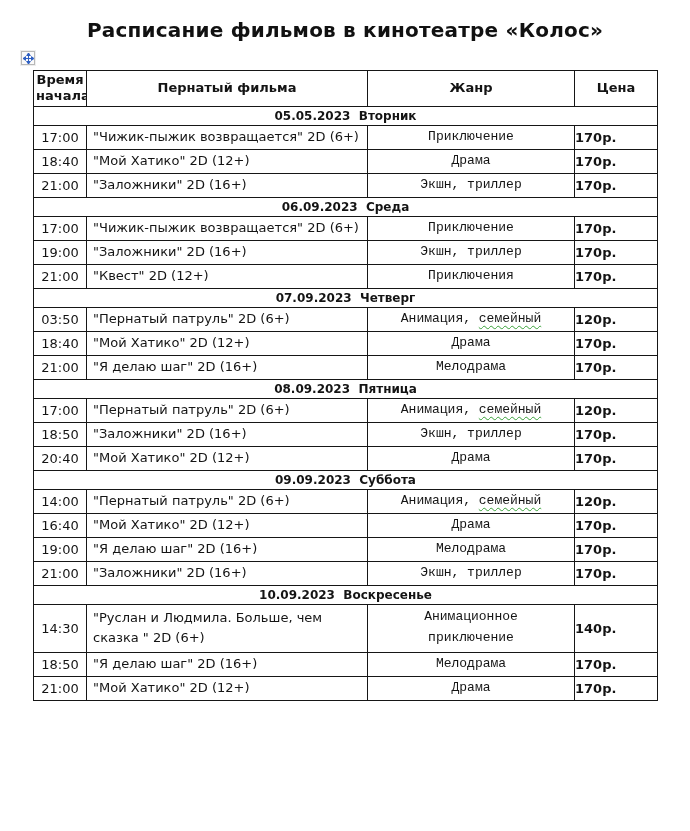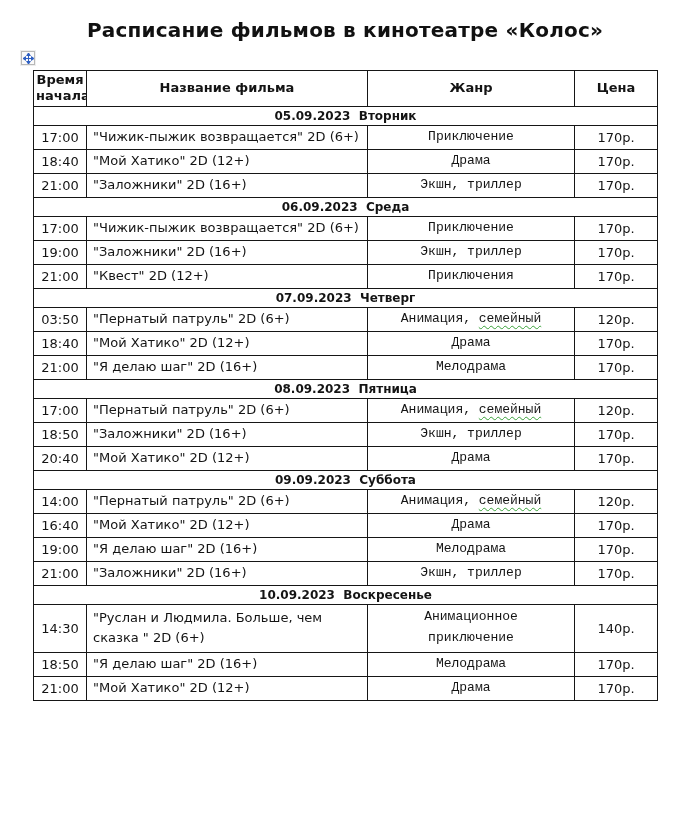--- a/index.html
+++ b/index.html
@@ -72,21 +72,21 @@
     font-weight: 700;
     font-size: 12px;
     white-space: pre;
     padding: 1px 0;
   }
   .data-row td { height: 24px; }
   .data-row.tall td { height: 48px; }
   .c-time  { text-align: center; }
   .c-title { text-align: left; padding-left: 6px; padding-right: 4px; line-height: 1.55; }
   .c-genre { text-align: center; line-height: 1.6; font-family: Liberation Mono, monospace; }
-  .c-price { text-align: center; }
+  .c-price { text-align: left; font-weight: bold; }
   .wavy {
     text-decoration-line: underline;
     text-decoration-style: wavy;
     text-decoration-color: #3aa13a;
     text-decoration-thickness: 1px;
     text-underline-offset: 3px;
   }
 </style>
 </head>
 <body>
@@ -113,27 +113,27 @@
   <table class="schedule">
     <colgroup>
       <col style="width:53px">
         <col style="width:281px">
         <col style="width:207px">
         <col style="width:83px">
     </colgroup>
     <tbody>
         <tr>
       <th>Время начала</th>
-      <th>Название фильма</th>
+      <th>Пернатый фильма</th>
       <th>Жанр</th>
       <th>Цена</th>
     </tr>
 
     <tr class="day-row">
-      <td colspan="4">05.09.2023  Вторник</td>
+      <td colspan="4">05.05.2023  Вторник</td>
     </tr>
     <tr class="data-row">
       <td class="c-time">17:00</td>
       <td class="c-title">"Чижик-пыжик возвращается" 2D (6+)</td>
       <td class="c-genre">Приключение</td>
       <td class="c-price">170р.</td>
     </tr>
     <tr class="data-row">
       <td class="c-time">18:40</td>
       <td class="c-title">"Мой Хатико" 2D (12+)</td>

